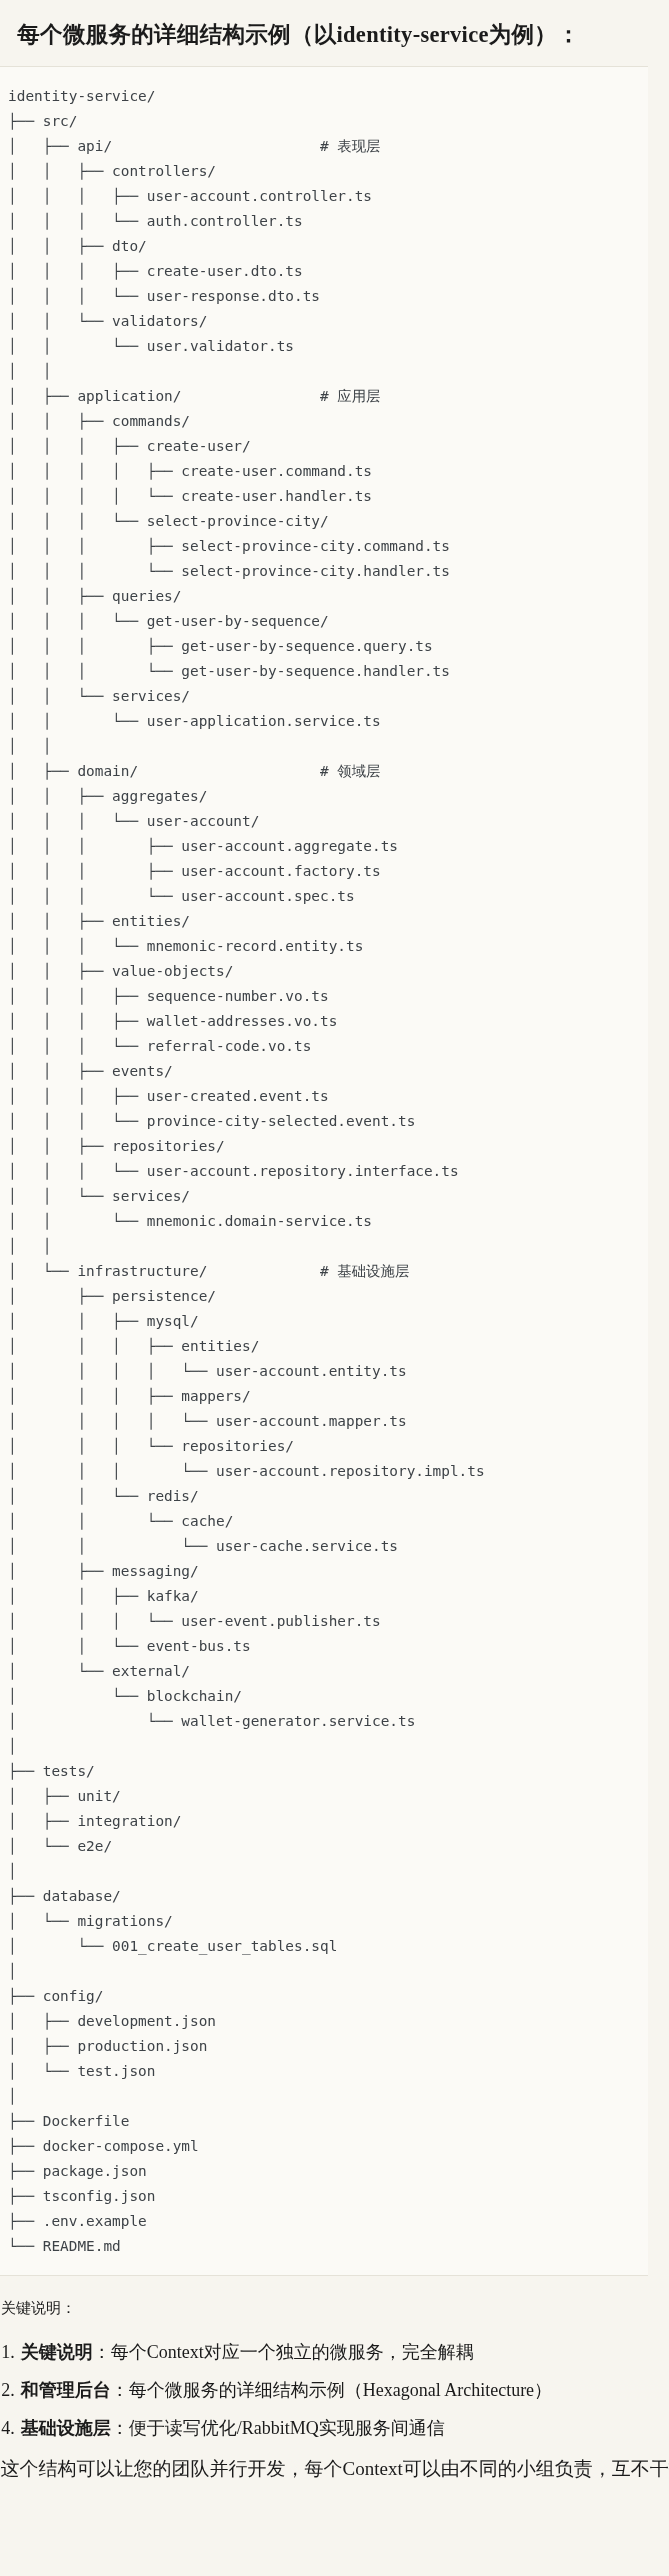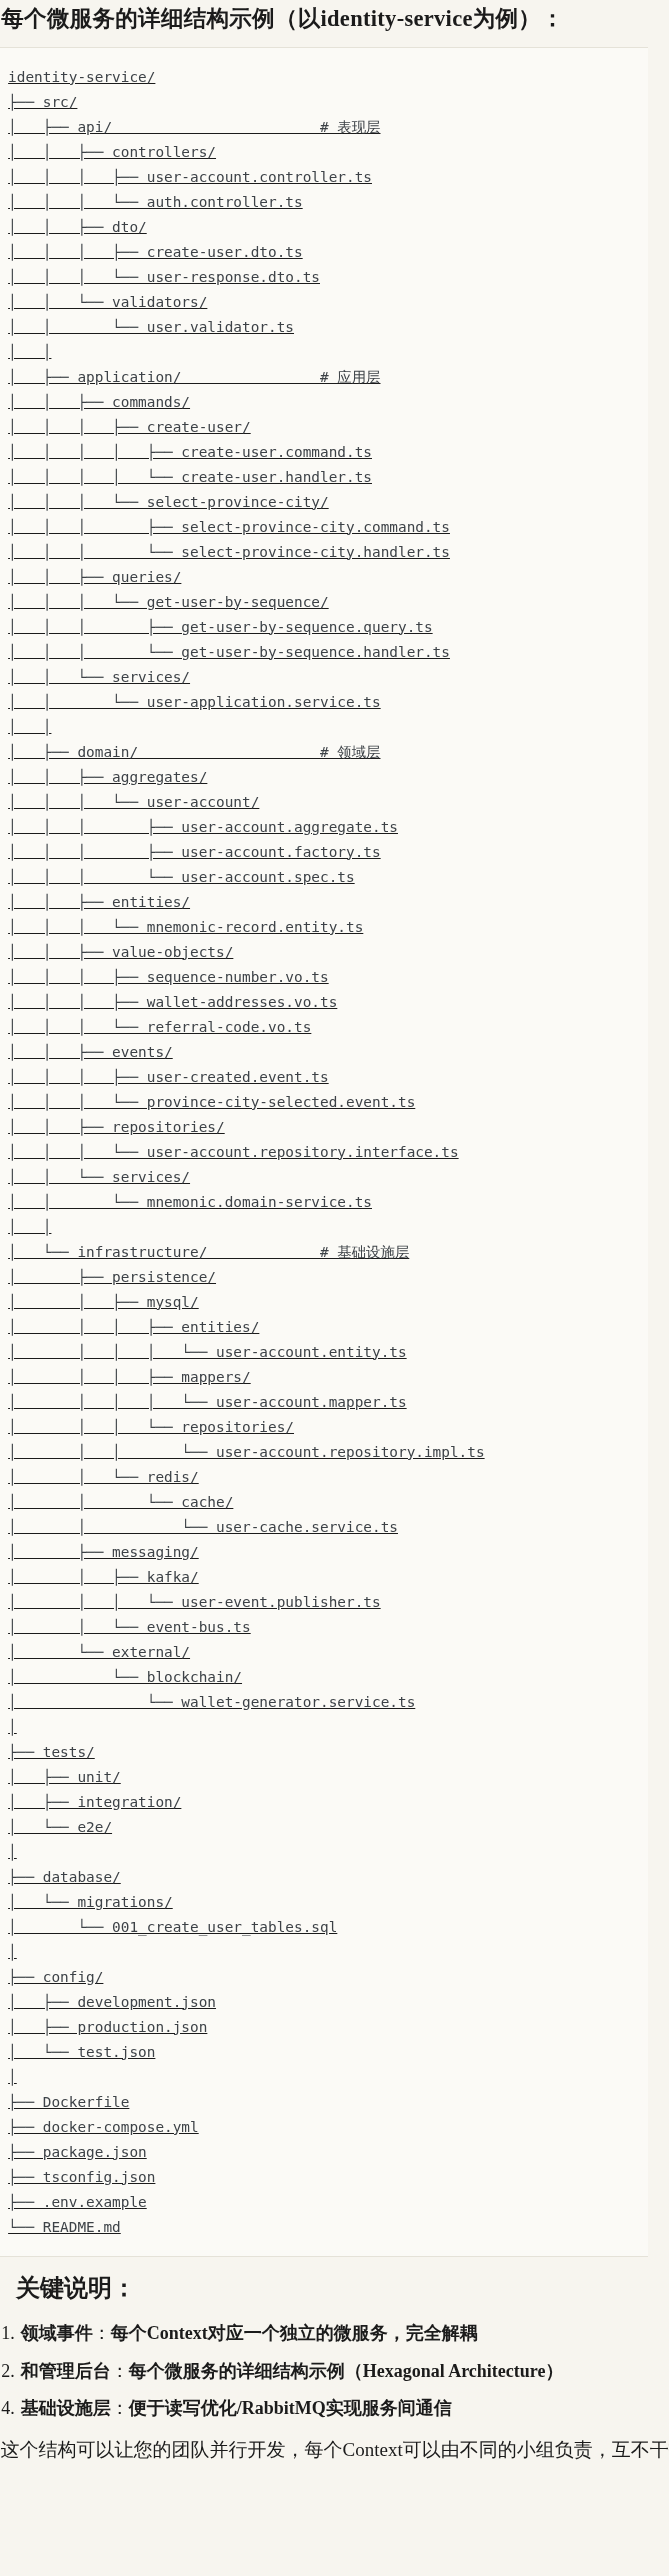--- a/index.html
+++ b/index.html
@@ -16,63 +16,62 @@
     height: 2576px;
     overflow: hidden;
     background: var(--page_bg);
     color: var(--text_col);
     font-family: "Liberation Serif", serif;
   }
   .page-title {
     font-size: 22.5px;
     font-weight: bold;
     line-height: 31px;
-    margin: 0;
+    margin: 16px;
     padding: 3.1px 1.3px 0 1.3px;
     letter-spacing: 0.3px;
   }
   .code-block {
     margin: 12.5px 0 0 0;
     background: var(--code_bg);
     border-top: 0.6px solid var(--border_col);
     border-bottom: 0.6px solid var(--border_col);
     padding: 17px 11.3px 16.3px 8.1px;
     width: 648px;
     overflow: hidden;
-    text-decoration: underline;
   }
   .tree-text {
     font-family: "DejaVu Sans Mono", "Liberation Mono", monospace;
     font-size: 14.4px;
     line-height: 25px;
     color: var(--tree_col);
     white-space: pre;
     display: block;
   }
   .notes-heading {
-    font-size: 24px;
-    font-weight: bold;
+    font-size: 15px;
+    font-weight: normal;
     line-height: 29px;
     margin: 17.5px 0 17.5px 0;
-    padding: 0 16px;
+    padding: 0 1px;
   }
   .notes-list { padding: 0 1.3px; }
   .note-item {
     font-size: 18px;
     line-height: 24px;
     margin-bottom: 13.8px;
     white-space: nowrap;
   }
   .note-num {
     display: inline-block;
     min-width: 19.4px;
   }
   .note-term { font-weight: bold; }
   .note-sep { font-weight: normal; }
-  .note-desc { font-weight: bold; }
+  .note-desc { font-weight: normal; }
   .closing-paragraph {
     font-size: 19px;
     line-height: 25px;
     margin: 16.3px 0 0 0;
     padding: 0 0.6px;
     white-space: nowrap;
   }
 </style>
 </head>
 <body>
@@ -163,21 +162,21 @@
 ├── Dockerfile
 ├── docker-compose.yml
 ├── package.json
 ├── tsconfig.json
 ├── .env.example
 └── README.md</code></pre>
 
 <h2 class="notes-heading">关键说明：</h2>
 
 <div class="notes-list" id="notes-list">
-  <div class="note-item"><span class="note-num">1. </span><span class="note-term">领域事件</span><span class="note-sep">：</span><span class="note-desc">每个Context对应一个独立的微服务，完全解耦</span></div>
+  <div class="note-item"><span class="note-num">1. </span><span class="note-term">关键说明</span><span class="note-sep">：</span><span class="note-desc">每个Context对应一个独立的微服务，完全解耦</span></div>
 
   <div class="note-item"><span class="note-num">2. </span><span class="note-term">和管理后台</span><span class="note-sep">：</span><span class="note-desc">每个微服务的详细结构示例（Hexagonal Architecture）</span></div>
 
 
   <div class="note-item"><span class="note-num">4. </span><span class="note-term">基础设施层</span><span class="note-sep">：</span><span class="note-desc">便于读写优化/RabbitMQ实现服务间通信</span></div>
 
 
 </div>
 
 <p class="closing-paragraph">这个结构可以让您的团队并行开发，每个Context可以由不同的小组负责，互不干扰。</p>

